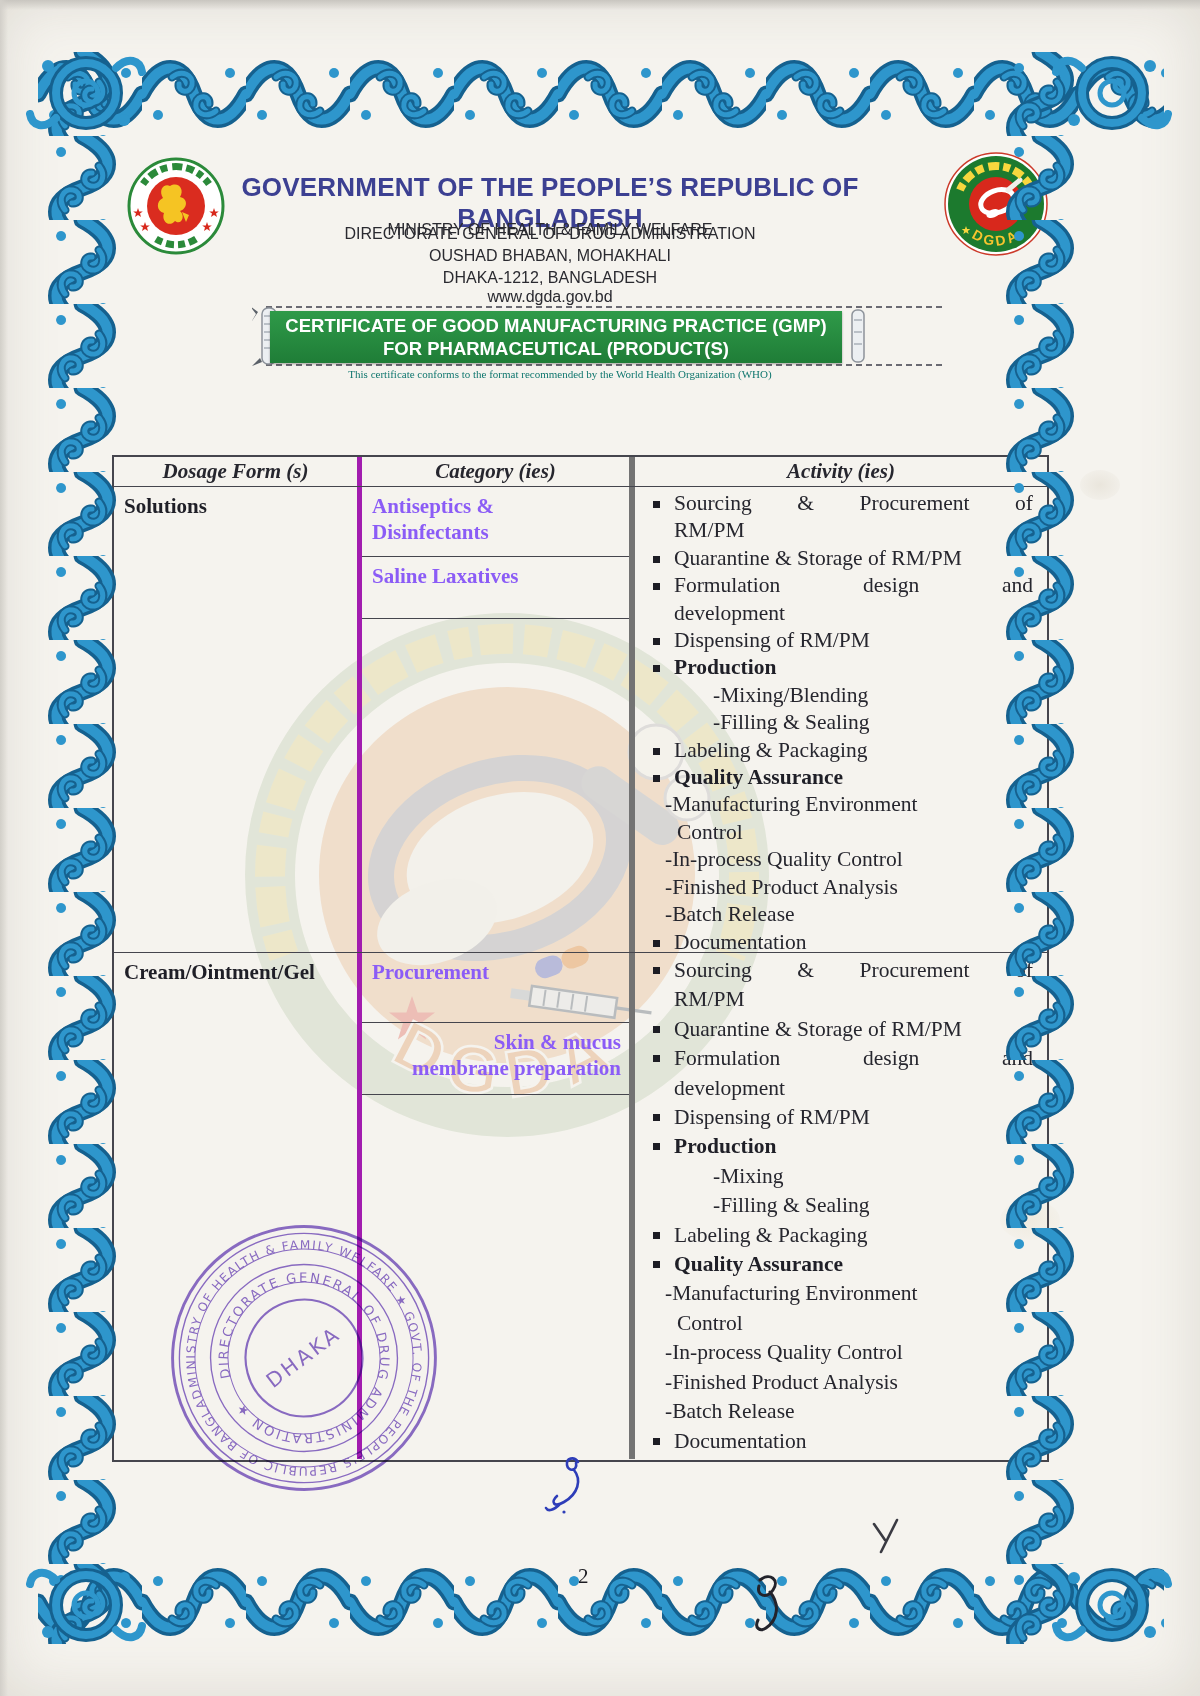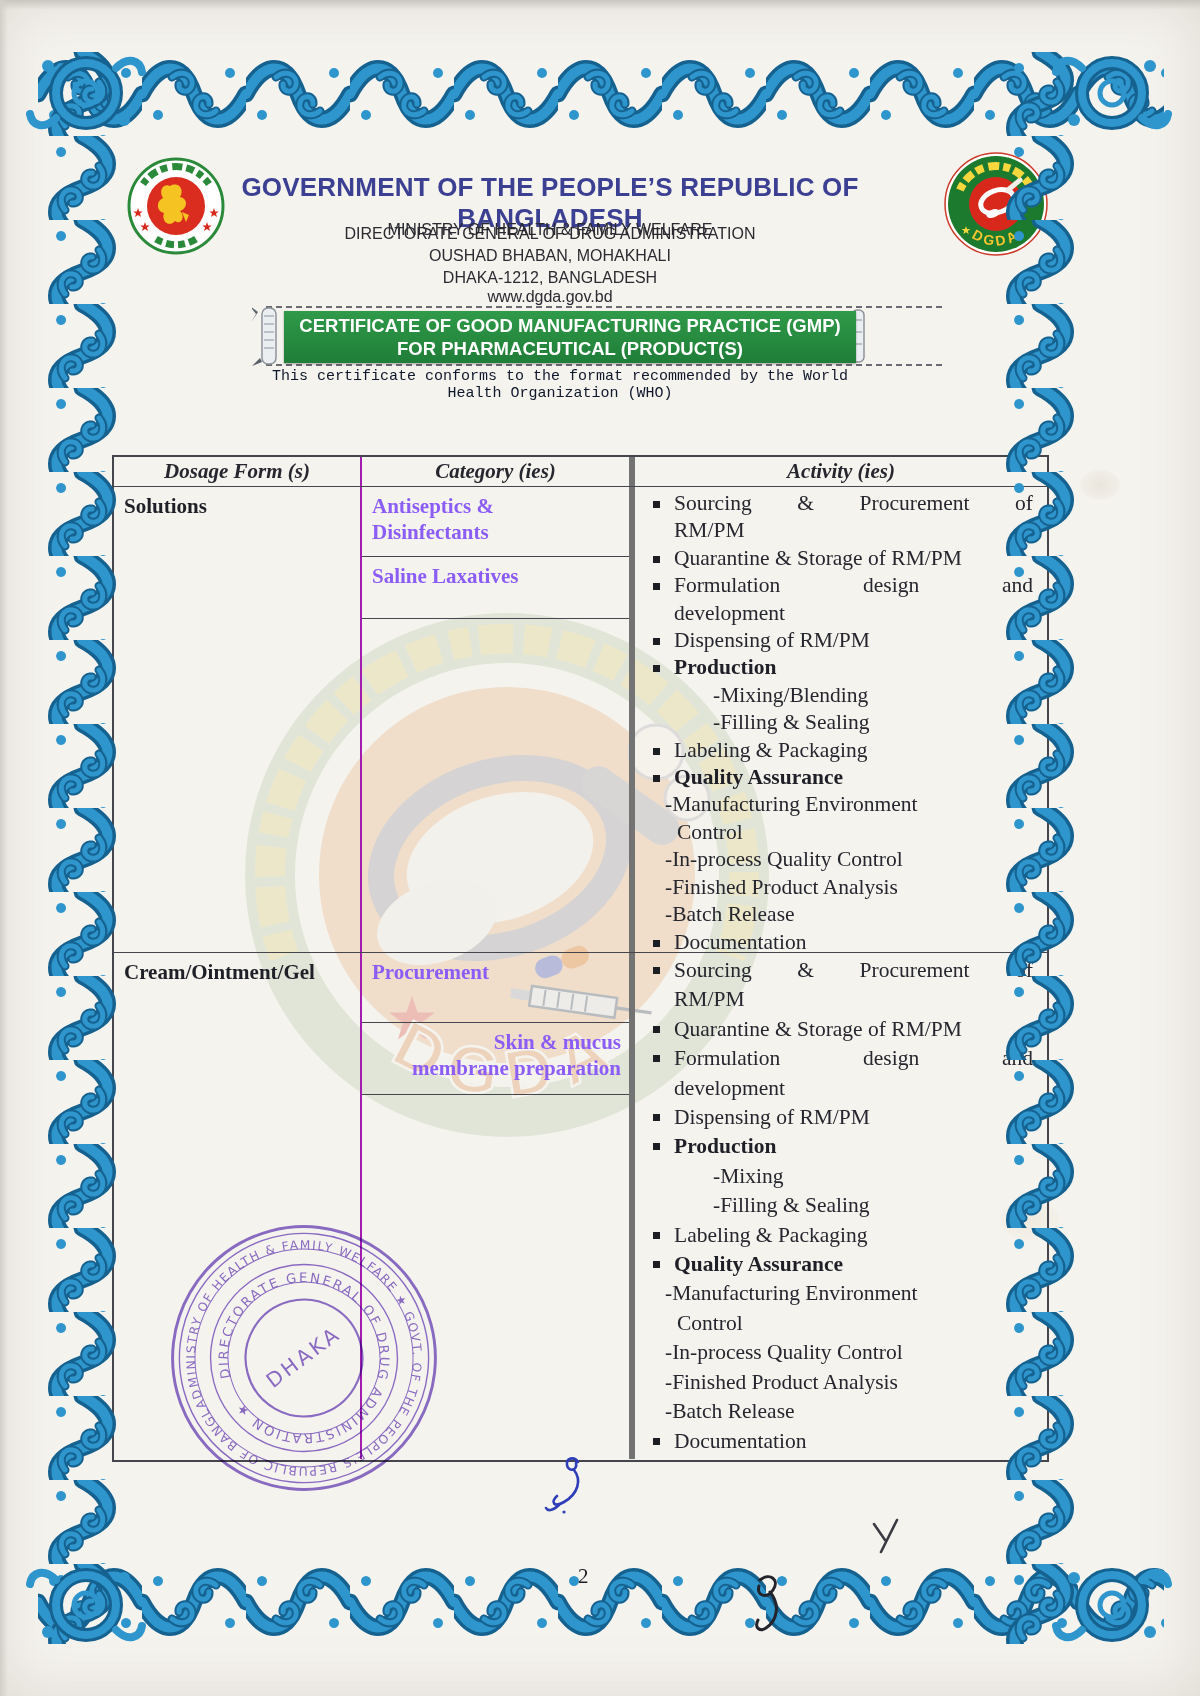--- a/index.html
+++ b/index.html
@@ -16,32 +16,32 @@
   
   .gov-title{position:absolute;left:200px;top:172px;width:700px;text-align:center;
     font-family:"Liberation Sans",sans-serif;font-weight:bold;font-size:26px;color:#3c4092;letter-spacing:.2px;}
   .gov-line{position:absolute;left:250px;width:600px;text-align:center;
     font-family:"Liberation Sans",sans-serif;font-size:16px;color:#2a2a30;}
   .gov-site{position:absolute;left:250px;top:288px;width:600px;text-align:center;
     font-family:"Liberation Sans",sans-serif;font-size:16px;color:#2a2a30;}
 
   
   .chain{position:absolute;left:266px;width:676px;border-top:2px dashed #6a6a72;}
-  .banner{position:absolute;left:284px;top:311px;width:572px;height:52px;
+  .banner{position:absolute;left:270px;top:311px;width:572px;height:52px;
     background:linear-gradient(#2f9a49,#1f7d37);display:flex;flex-direction:column;justify-content:center;
     box-shadow:0 1px 2px rgba(0,0,0,.35);}
   .banner div{text-align:center;color:#fff;font-family:"Liberation Sans",sans-serif;font-weight:bold;font-size:18.5px;line-height:23px;}
   .who-line{position:absolute;left:260px;top:368px;width:600px;text-align:center;
-    font-family:Liberation Mono, monospace;font-size:15px;color:#0f172a;}
+    font-family:Liberation Serif, serif;font-size:11px;color:#0f766e;}
 
   
   .cert-table{position:absolute;left:112px;top:455px;width:933px;height:1003px;border:2px solid #45454d;z-index:3;}
   .thead{display:flex;height:29px;border-bottom:1px solid #45454d;}
   .thead .hc{font-style:italic;font-weight:bold;font-size:21px;color:#26262e;text-align:center;line-height:28px;}
-  .c1{width:248px;border-right:2px solid #a21caf;box-sizing:border-box;}
+  .c1{width:248px;border-right:5px solid #a21caf;box-sizing:border-box;}
   .c2{width:273px;border-right:6px solid #737373;box-sizing:border-box;}
   .c3{flex:1;box-sizing:border-box;}
   .trow{display:flex;}
   .row-0{height:466px;border-bottom:1px solid #45454d;box-sizing:border-box;}
   .row-1{height:506px;box-sizing:border-box;}
   .dosage{font-weight:bold;font-size:21px;color:#1f1f27;padding:7px 6px 0 10px;}
   .cat{font-weight:bold;font-size:21px;color:#8b5cf6;padding:6px 8px 0 10px;box-sizing:border-box;border-bottom:1px solid #45454d;line-height:26px;}
   .row-0 .cat-0{height:70px;} .row-0 .cat-1{height:62px;}
   .row-1 .cat-0{height:70px;} .row-1 .cat-1{height:72px;text-align:right;}
   .acts{padding:3px 14px 0 12px;font-size:21.5px;color:#26262e;}

